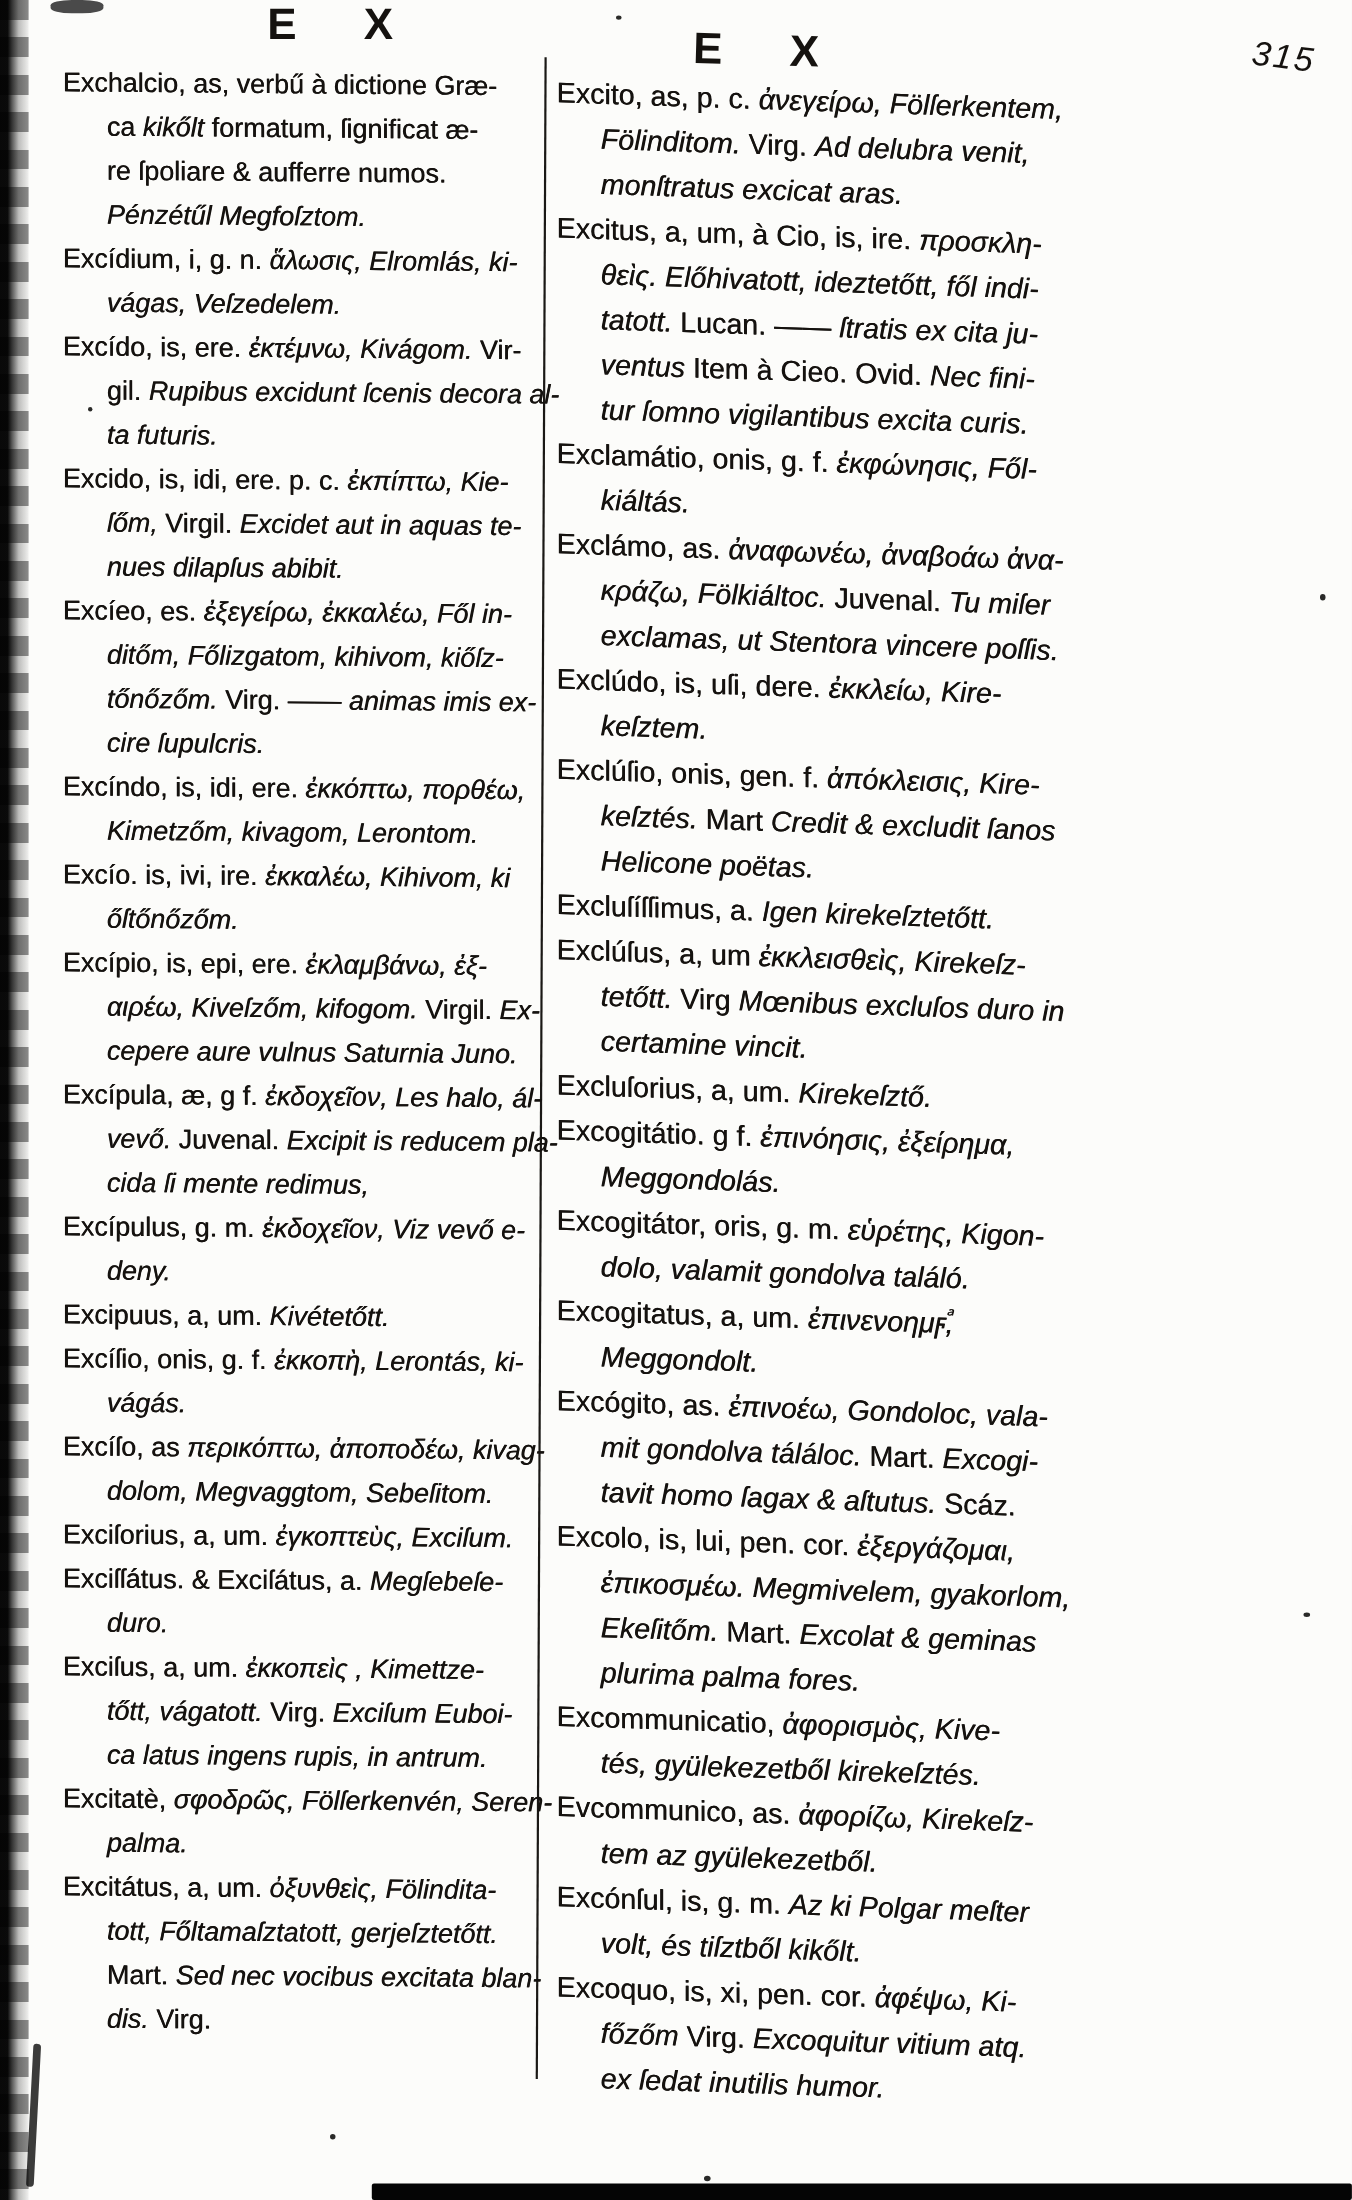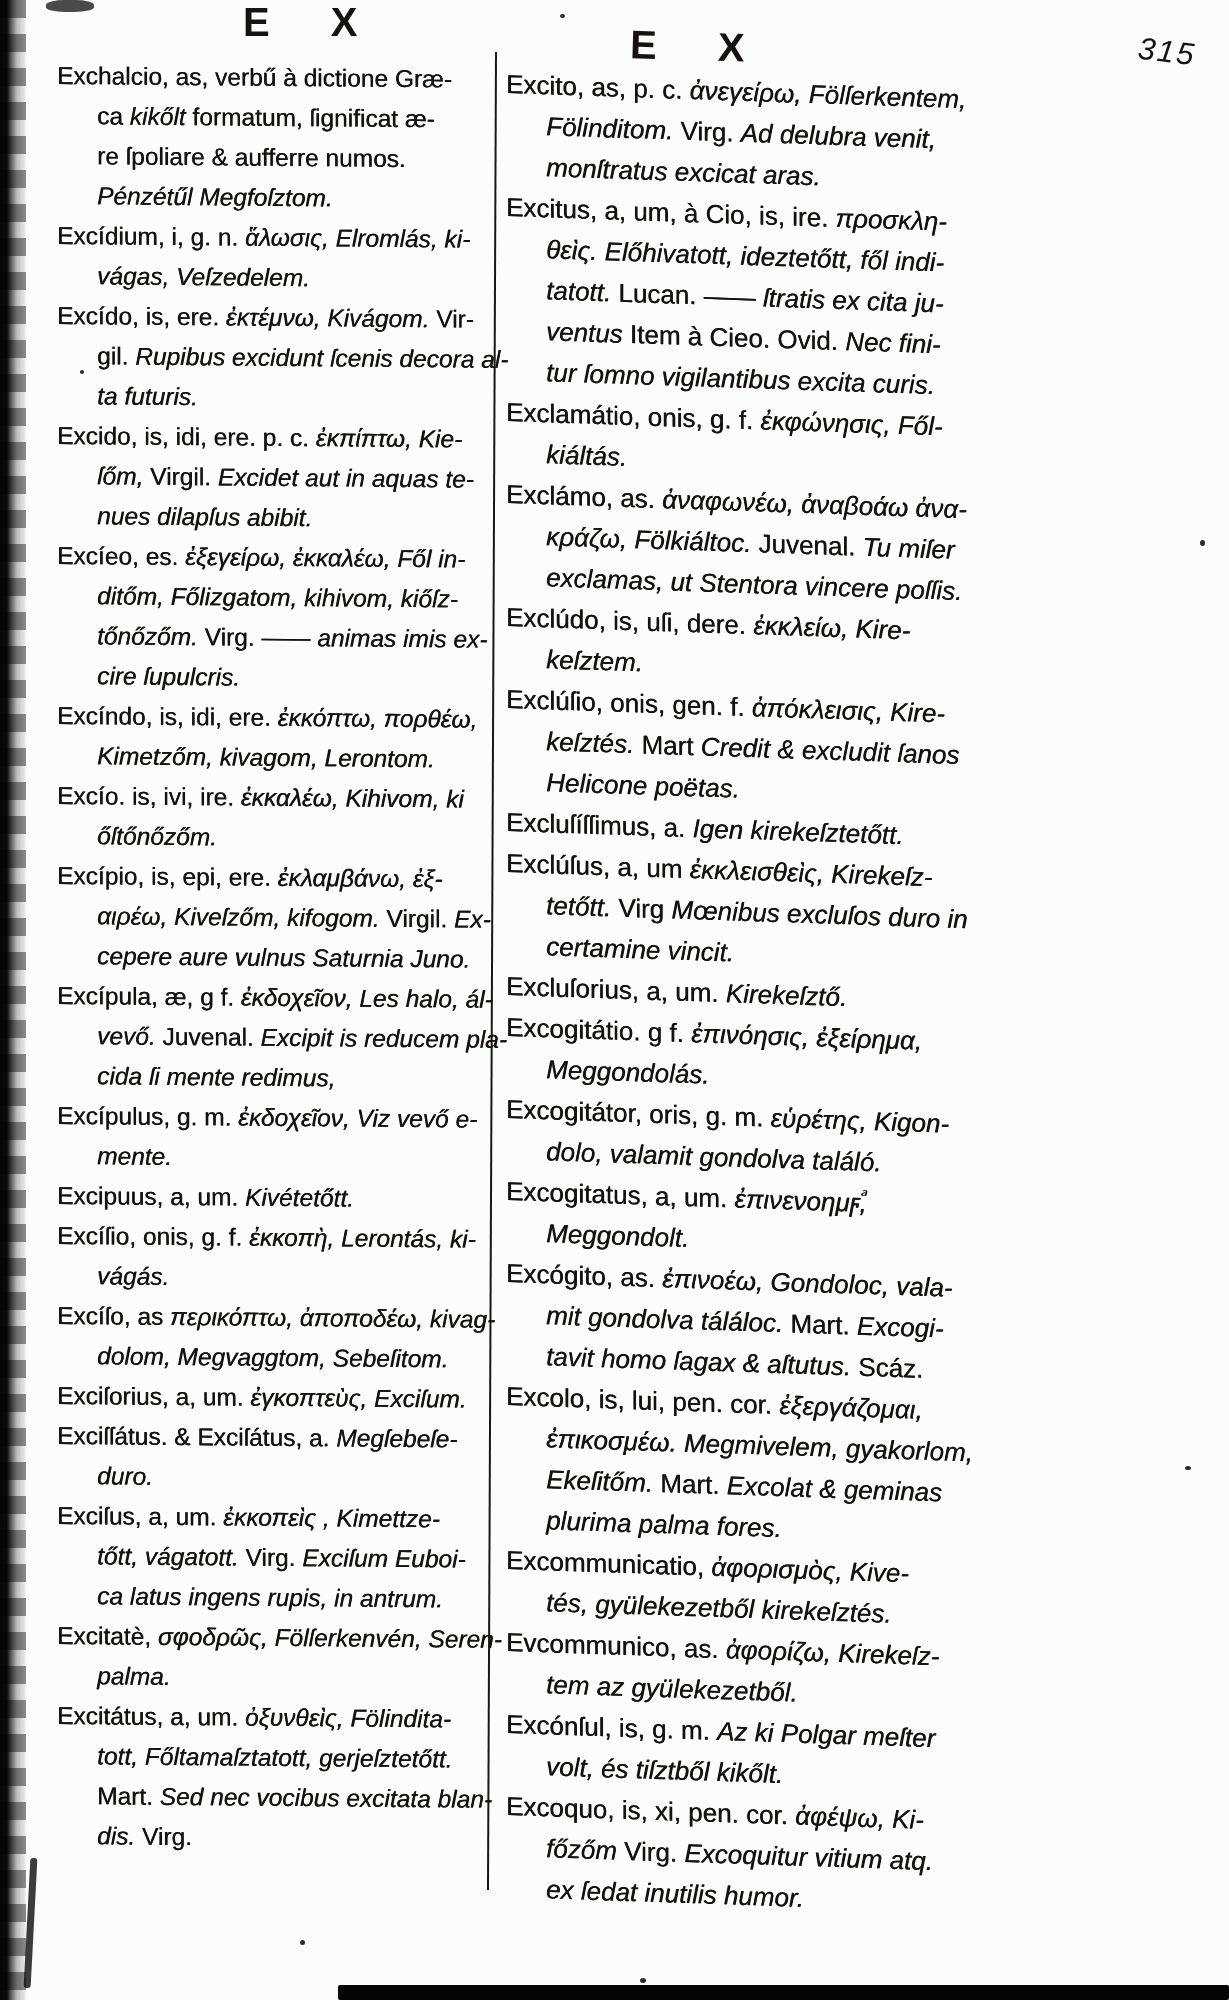--- a/index.html
+++ b/index.html
@@ -107,21 +107,21 @@
         <div class="line"><span class="sg">αιρέω, </span><span class="si">Kiveſzőm, kifogom. </span><span class="sr">Virgil. </span><span class="si">Ex-</span></div>
         <div class="line"><span class="si">cepere aure vulnus  Saturnia Juno.</span></div>
       </div>
       <div class="entry">
         <div class="line first"><span class="sr">Excípula, æ, g f. </span><span class="sg">ἐκδοχεῖον, </span><span class="si">Les halo, ál-</span></div>
         <div class="line"><span class="si">vevő. </span><span class="sr">Juvenal. </span><span class="si">Excipit is reducem pla-</span></div>
         <div class="line"><span class="si">cida ſi mente redimus,</span></div>
       </div>
       <div class="entry">
         <div class="line first"><span class="sr">Excípulus, g. m. </span><span class="sg">ἐκδοχεῖον, </span><span class="si">Viz vevő e-</span></div>
-        <div class="line"><span class="si">mente.</span></div>
+        <div class="line"><span class="si">deny.</span></div>
       </div>
       <div class="entry">
         <div class="line first"><span class="sr">Excipuus, a, um. </span><span class="si">Kivétetőtt.</span></div>
       </div>
       <div class="entry">
         <div class="line first"><span class="sr">Excíſio, onis, g. f. </span><span class="sg">ἐκκοπὴ, </span><span class="si">Lerontás, ki-</span></div>
         <div class="line"><span class="si">vágás.</span></div>
       </div>
       <div class="entry">
         <div class="line first"><span class="sr">Excíſo, as </span><span class="sg">περικόπτω, ἀποποδέω, </span><span class="si">kivag-</span></div>

